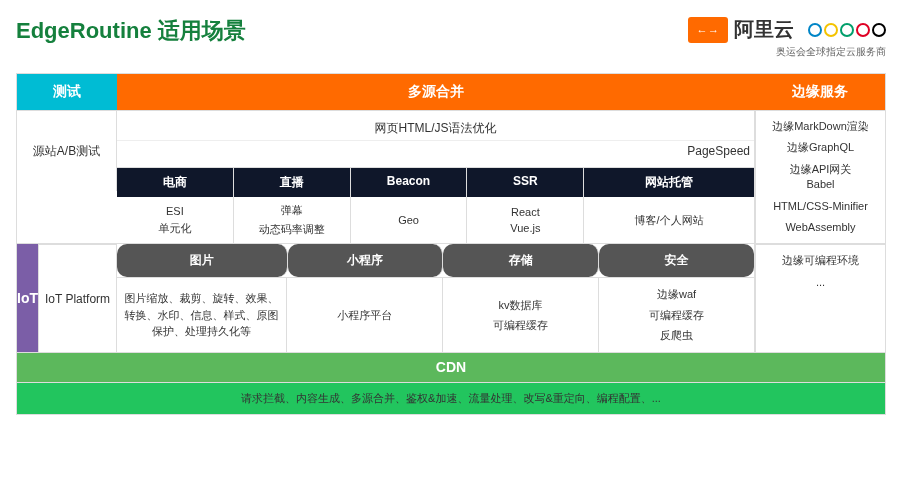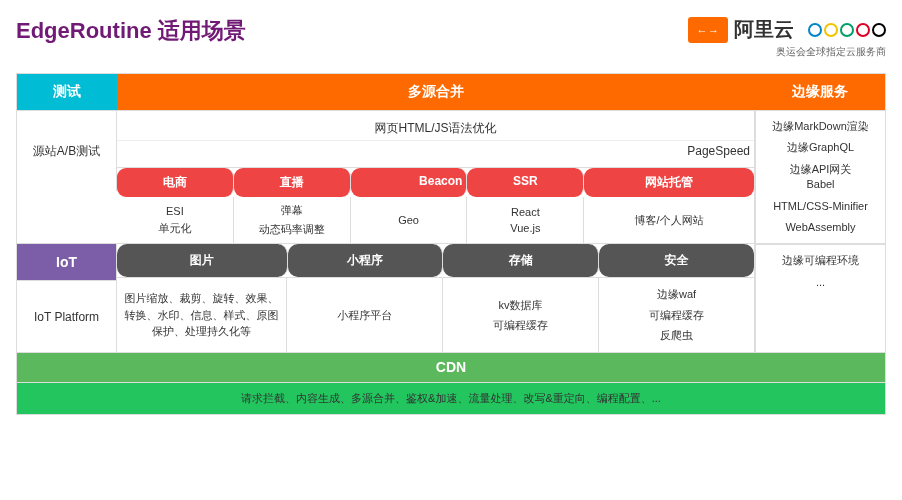--- a/index.html
+++ b/index.html
@@ -17,21 +17,21 @@
     }
     .header {
       display: flex;
       justify-content: space-between;
       align-items: flex-start;
       margin-bottom: 14px;
     }
     .page-title {
       font-size: 22px;
       font-weight: bold;
-      color: #701a75;
+      color: #15803d;
     }
     .logo-area {
       display: flex;
       flex-direction: column;
       align-items: flex-end;
     }
     .aliyun-logo {
       display: flex;
       align-items: center;
       gap: 6px;
@@ -164,31 +164,30 @@
       font-size: 12px;
       min-height: 26px;
     }
 
     
     .sub-headers-row {
       display: flex;
       border-top: 1px solid #ddd;
     }
     .sub-header-cell {
-      background: #ef4444;
+      background: #0f172a;
       color: #fff;
       font-weight: bold;
       text-align: center;
       padding: 6px 4px;
       font-size: 12px;
-      border-radius: 9px;
     }
     .sub-header-cell.ec { flex: 1; border-right: 1px solid #ddd; }
     .sub-header-cell.live { flex: 1; border-right: 1px solid #ddd; }
-    .sub-header-cell.beacon { flex: 1; border-right: 1px solid #ddd; text-align: right; }
+    .sub-header-cell.beacon { flex: 1; border-right: 1px solid #ddd; }
     .sub-header-cell.ssr { flex: 1; border-right: 1px solid #ddd; }
     .sub-header-cell.hosting { flex: 1.5; }
 
     
     .sub-content-row {
       display: flex;
       flex: 1;
     }
     .sub-content-cell {
       display: flex;
@@ -227,21 +226,21 @@
 
     
     .iot-row {
       display: flex;
       border-top: 1px solid #ddd;
     }
     .iot-left {
       width: 100px;
       flex-shrink: 0;
       display: flex;
-      flex-direction: column;
+      flex-direction: row;
     }
     .iot-label-cell {
       background: #7b5ea7;
       color: #fff;
       font-weight: bold;
       font-size: 14px;
       display: flex;
       align-items: center;
       justify-content: center;
       min-height: 36px;

